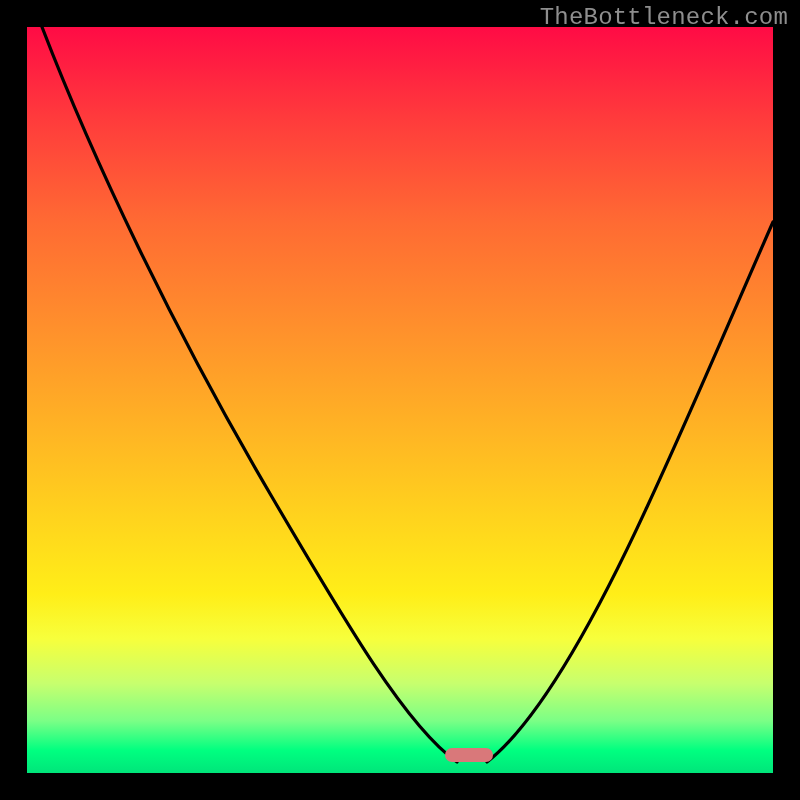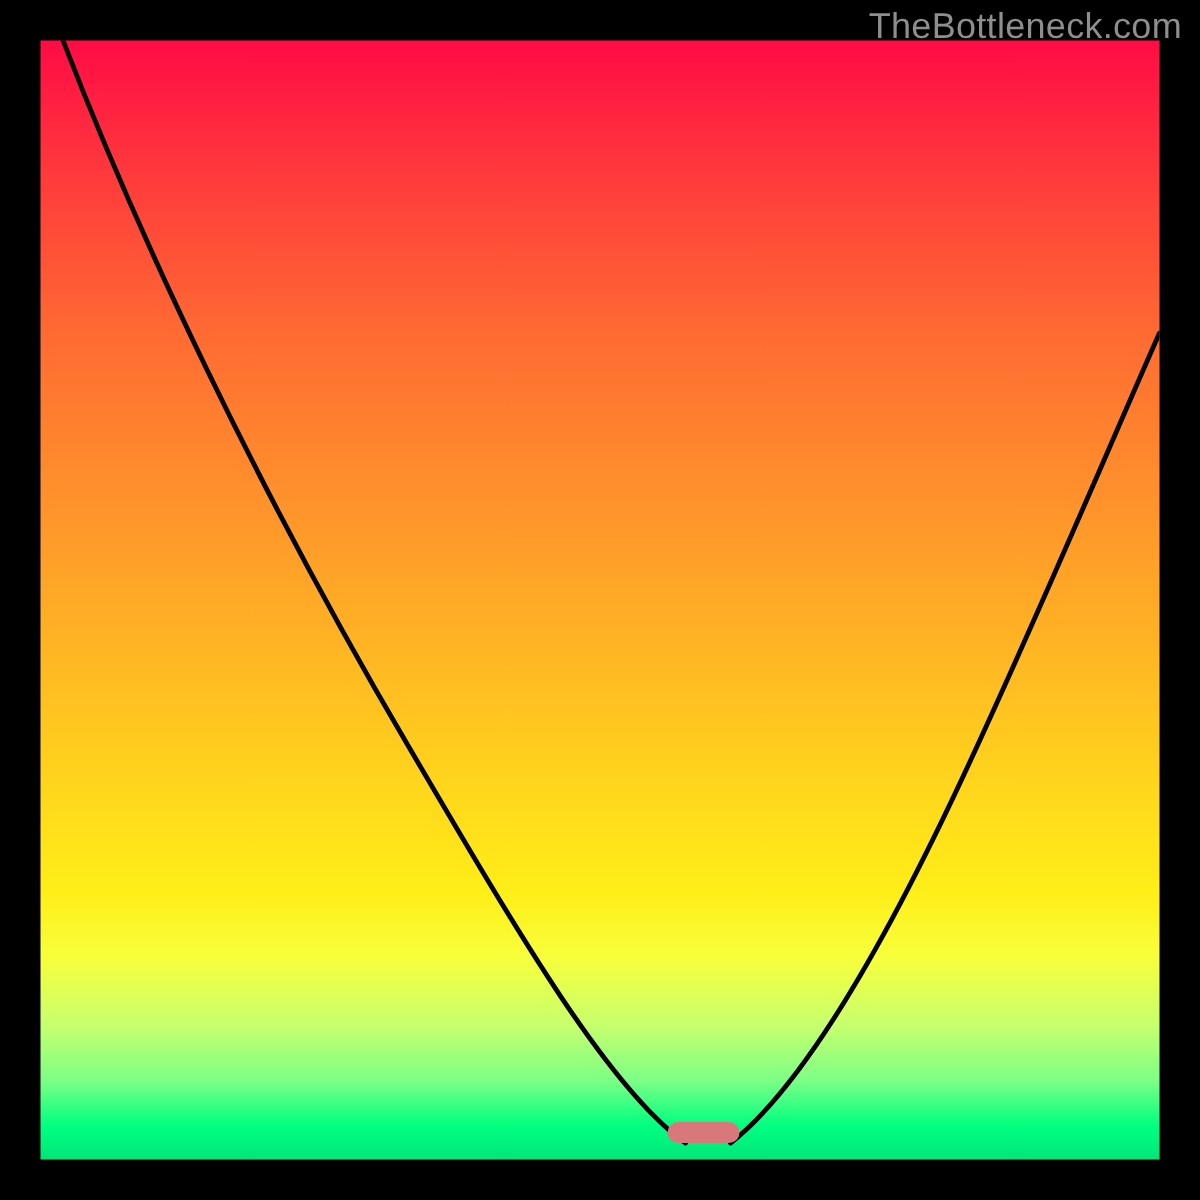--- a/index.html
+++ b/index.html
@@ -36,21 +36,21 @@
       #c7ff6e 88%,
       #7bff86 93%,
       #00ff80 97%,
       #00e57a 100%
     );
   }
   .attribution {
     position: absolute;
     top: 4px;
     right: 12px;
-    font-family: Liberation Sans, sans-serif;
+    font-family: Liberation Mono, monospace;
     font-size: 24px;
     font-weight: 400;
     color: #8e8e8e;
     letter-spacing: 0.2px;
   }
   svg.curve {
     position: absolute;
     left: 0;
     top: 0;
     width: 746px;

